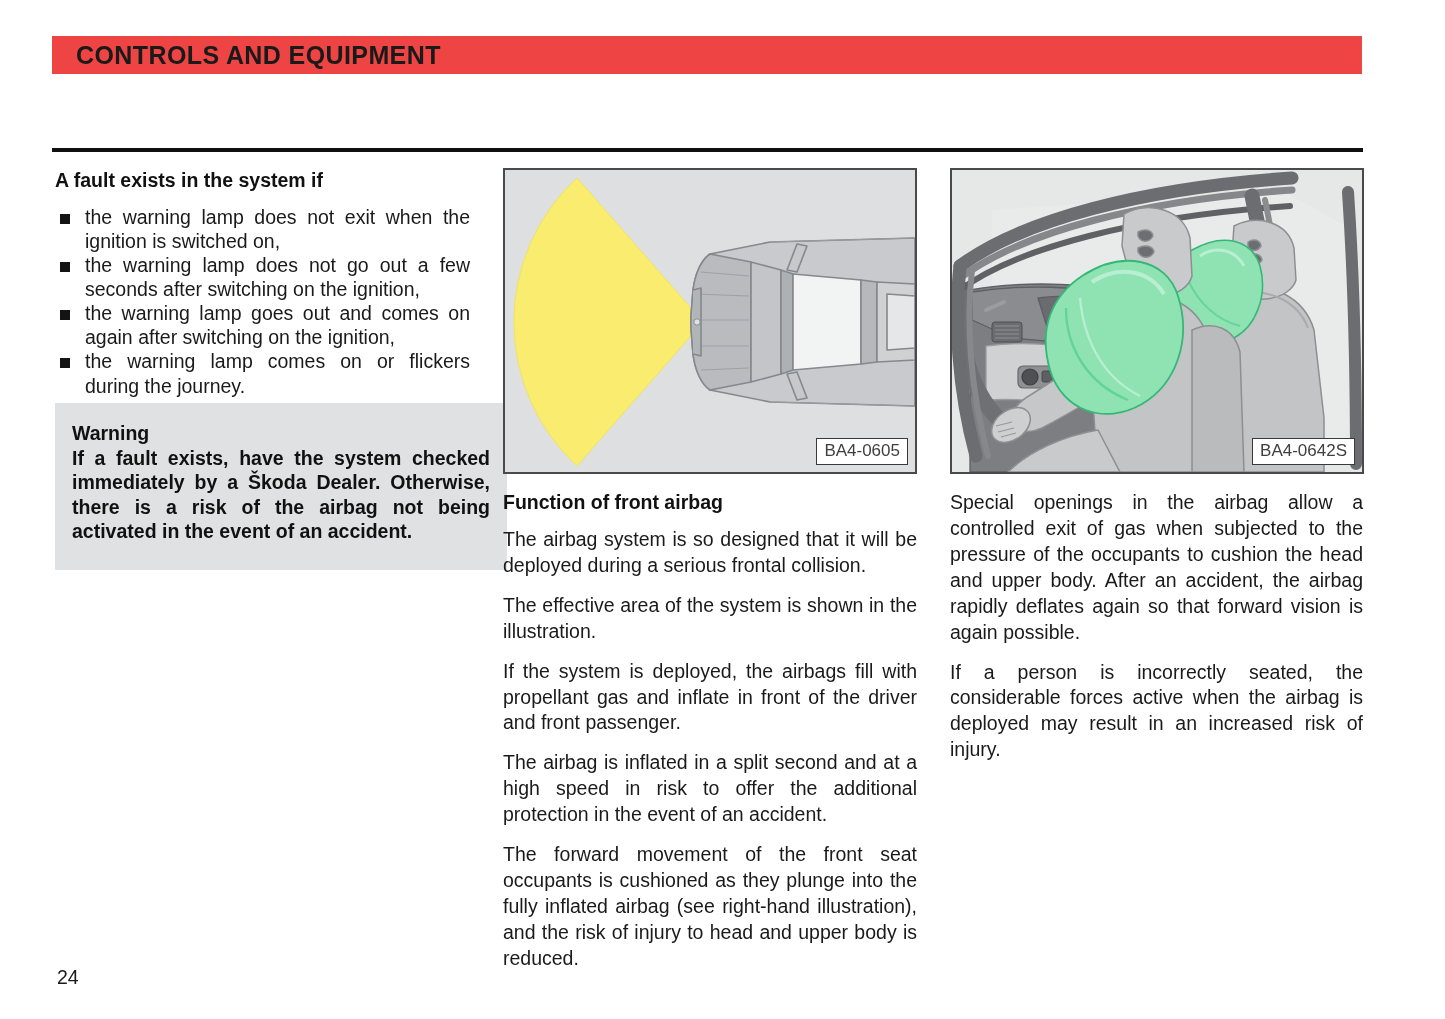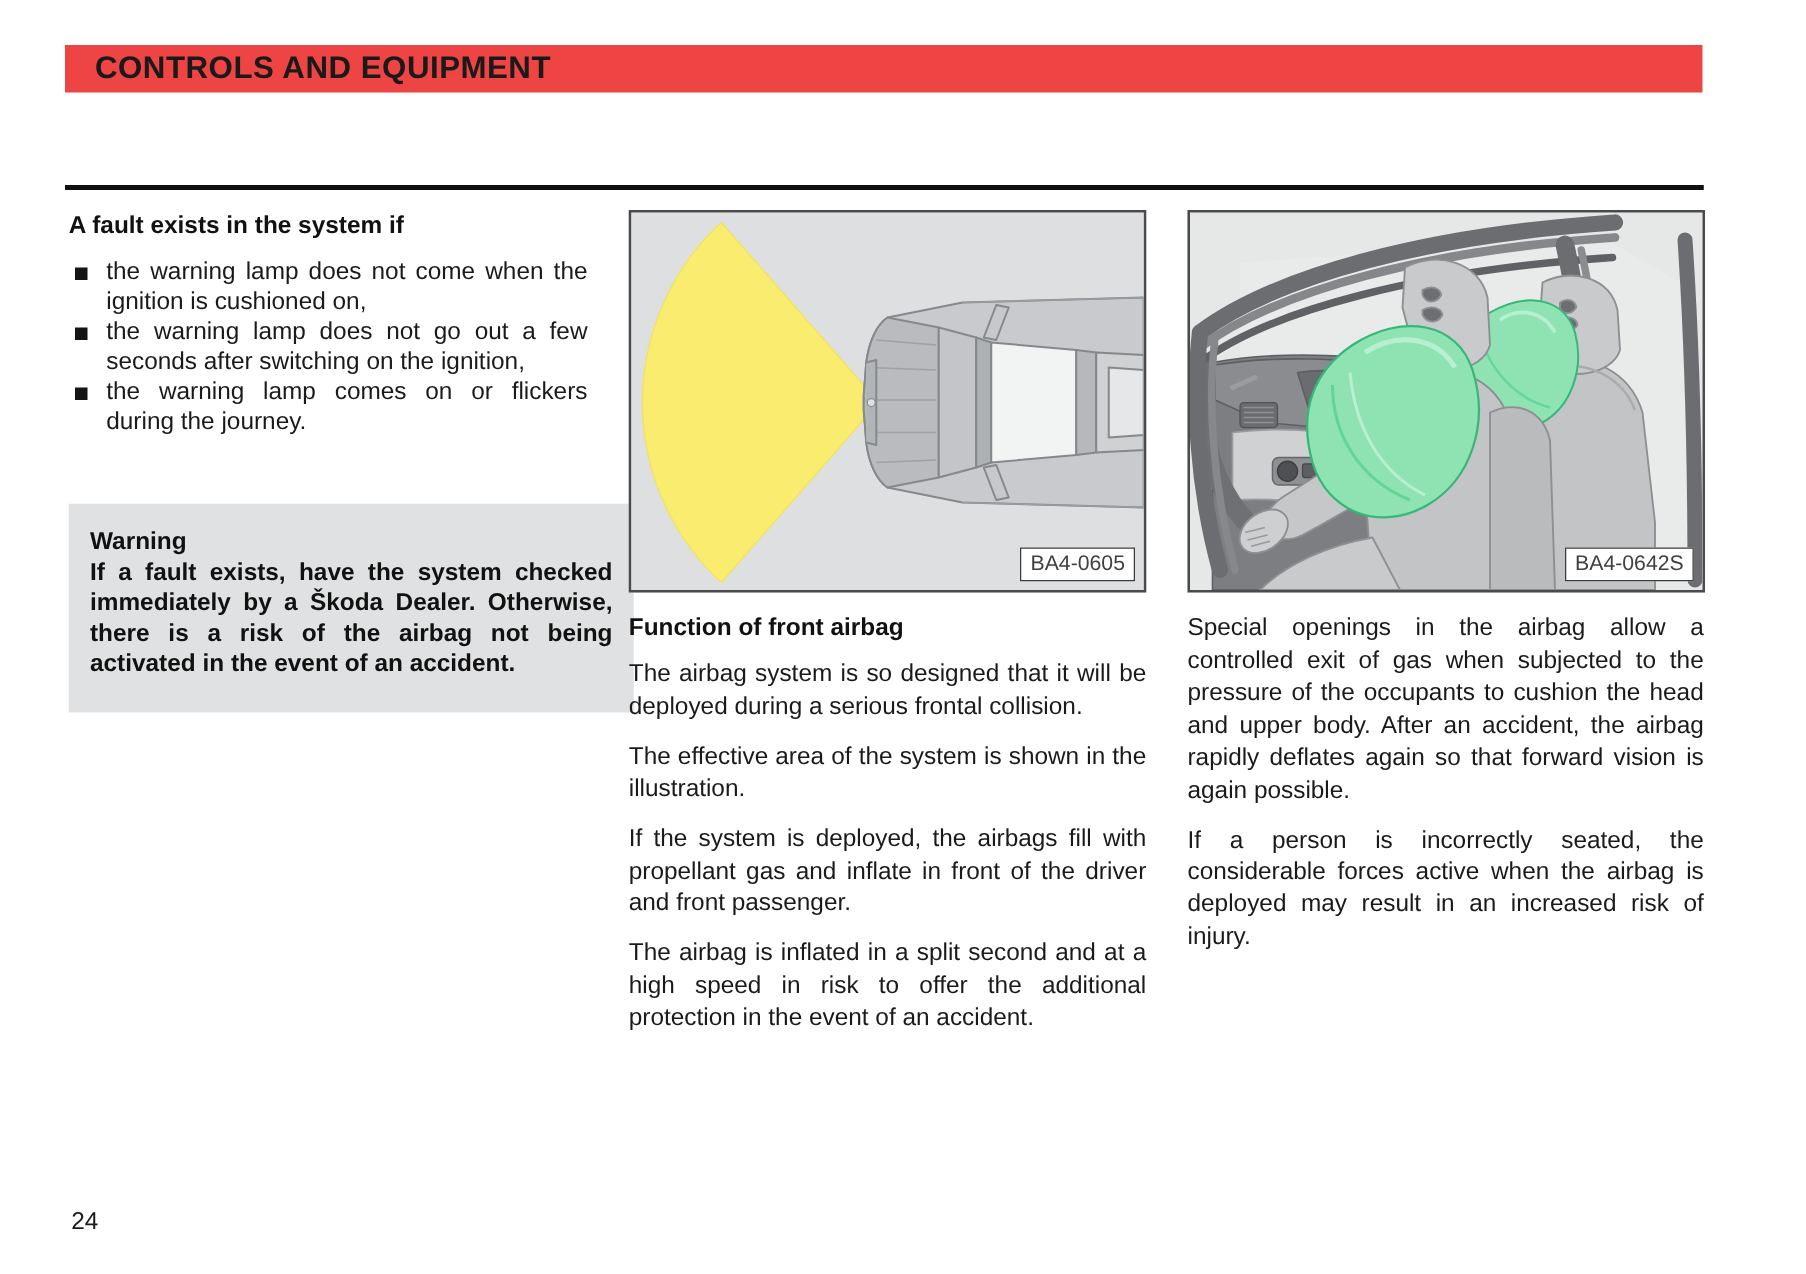--- a/index.html
+++ b/index.html
@@ -171,28 +171,32 @@
   <div id="chapter-title">CONTROLS AND EQUIPMENT</div>
 </div>
 <div id="header-rule"></div>
 
 <div class="column" id="column-left">
   <h2 class="section-heading">A fault exists in the system if</h2>
 
   <ul class="bullet-list">
     <li>
       <span class="bullet-square"></span>
-      <span class="li-text">the warning lamp does not come when the ignition is cushioned on,</span>
+      <span class="li-text">the warning lamp does not exit when the ignition is switched on,</span>
     </li>
     <li>
       <span class="bullet-square"></span>
       <span class="li-text">the warning lamp does not go out a few seconds after switching on the ignition,</span>
     </li>
     <li>
       <span class="bullet-square"></span>
+      <span class="li-text">the warning lamp goes out and comes on again after switching on the ignition,</span>
+    </li>
+    <li>
+      <span class="bullet-square"></span>
       <span class="li-text">the warning lamp comes on or flickers during the journey.</span>
     </li>
   </ul>
 </div>
 
 <div id="warning-box">
   <div id="warning-title">Warning</div>
   <div id="warning-body">If a fault exists, have the system checked immediately by a Škoda Dealer. Otherwise, there is a risk of the airbag not being activated in the event of an accident.</div>
 </div>
 
@@ -241,20 +245,21 @@
       </g>
     </svg>
     <div class="figure-label">BA4-0605</div>
   </div>
 
   <h2 class="section-heading">Function of front airbag</h2>
   <p class="body-text">The airbag system is so designed that it will be deployed during a serious frontal collision.</p>
   <p class="body-text">The effective area of the system is shown in the illustration.</p>
   <p class="body-text">If the system is deployed, the airbags fill with propellant gas and inflate in front of the driver and front passenger.</p>
   <p class="body-text">The airbag is inflated in a split second and at a high speed in risk to offer the additional protection in the event of an accident.</p>
+  <p class="body-text">The forward movement of the front seat occupants is cushioned as they plunge into the fully inflated airbag (see right-hand illustration), and the risk of injury to head and upper body is reduced.</p>
 </div>
 
 <div class="column" id="column-right">
 
   <div class="figure">
     <svg viewBox="0 0 410 302" preserveAspectRatio="none">
       <rect x="0" y="0" width="410" height="302" fill="#e6e7e7"></rect>
 
       <path d="M 40 40 L 330 20 L 400 60 L 400 290 L 40 290 Z" fill="#e9eaea"></path>
 

